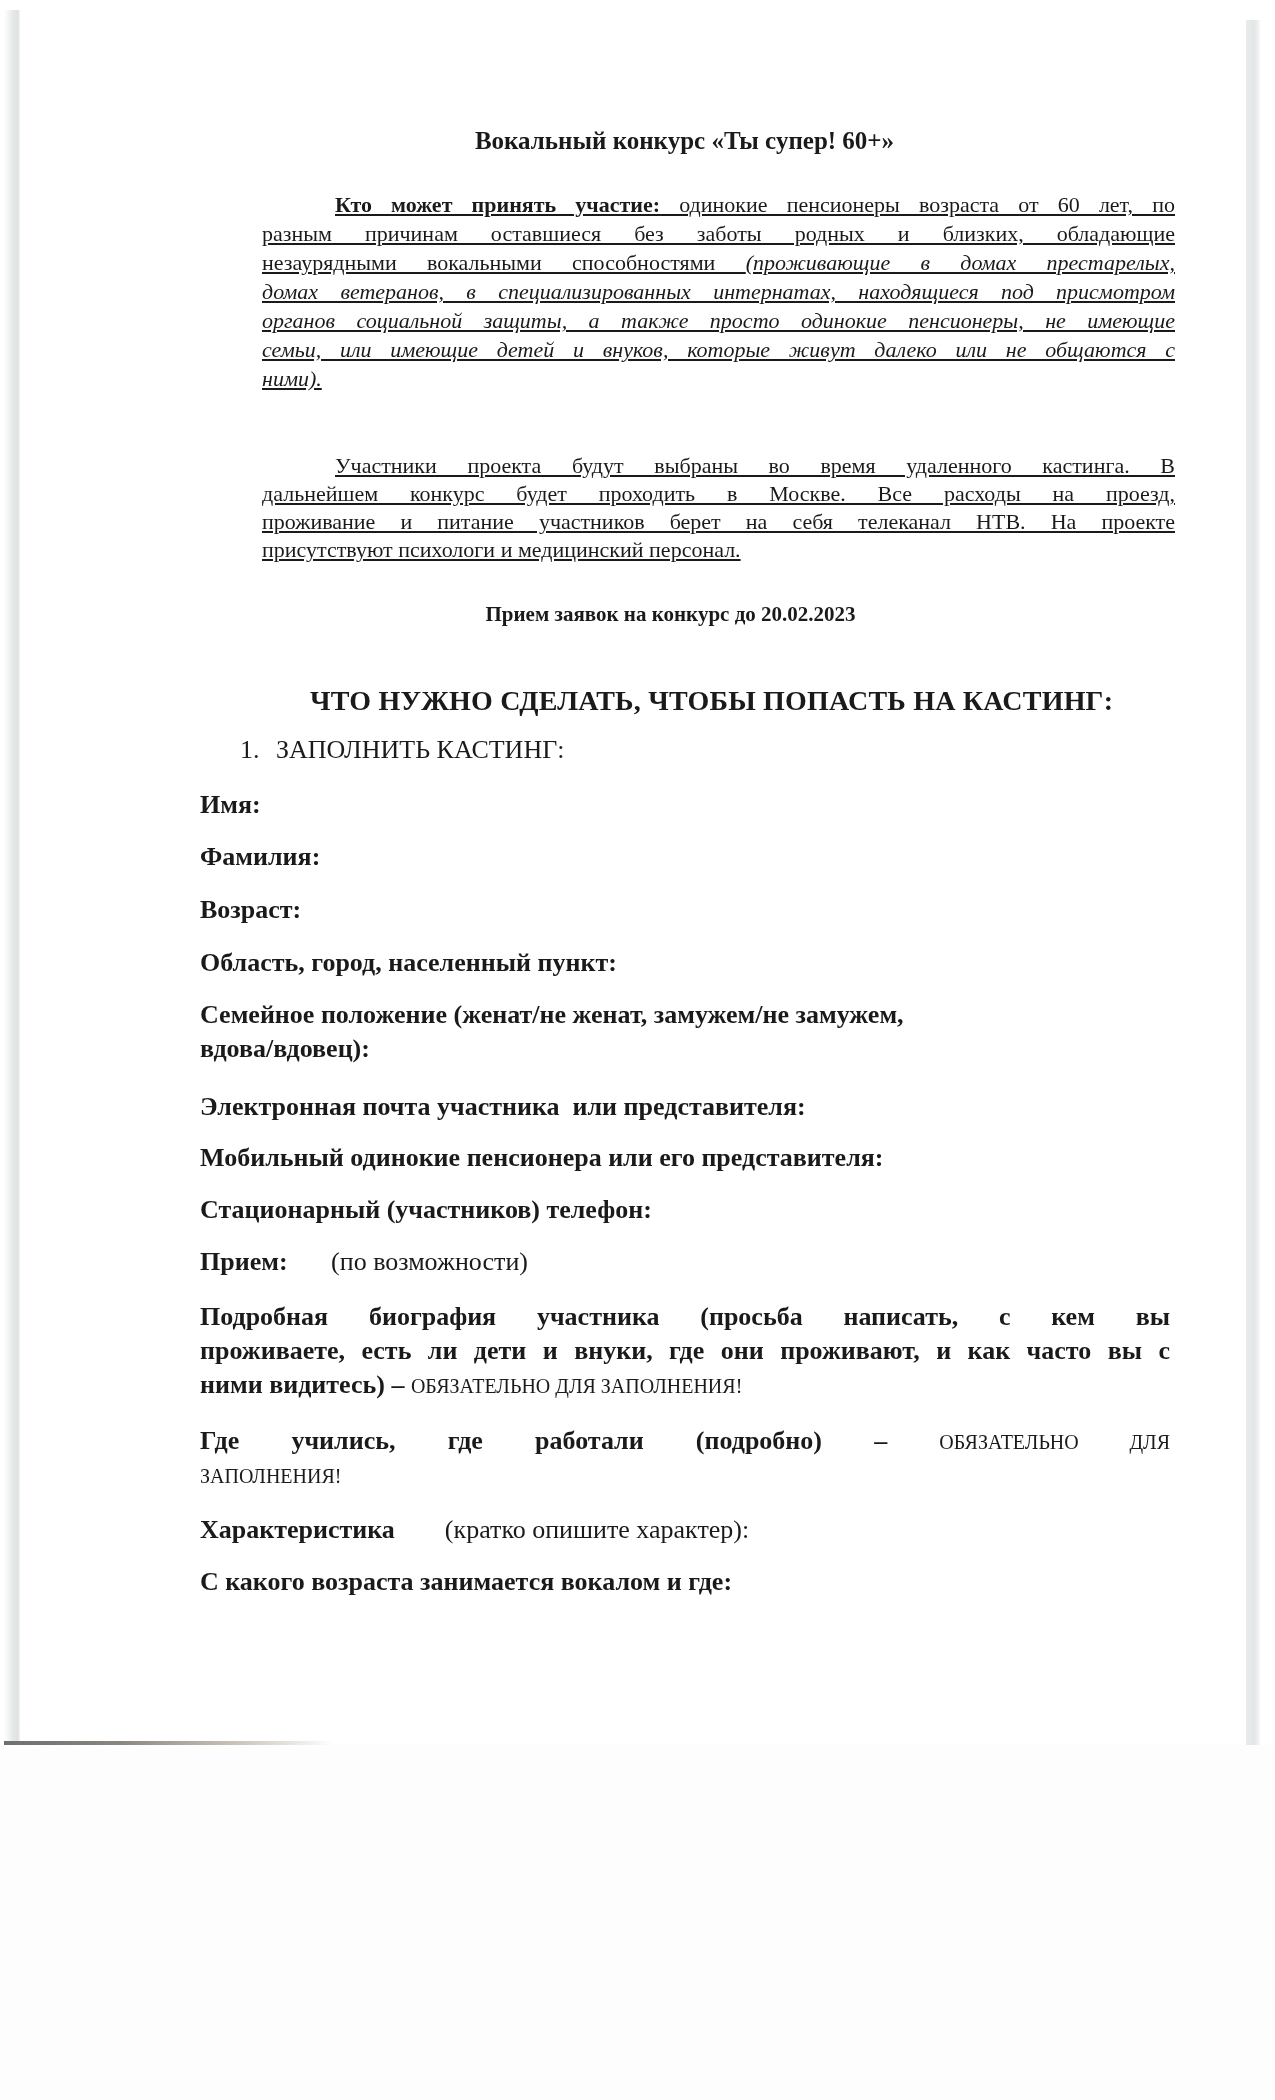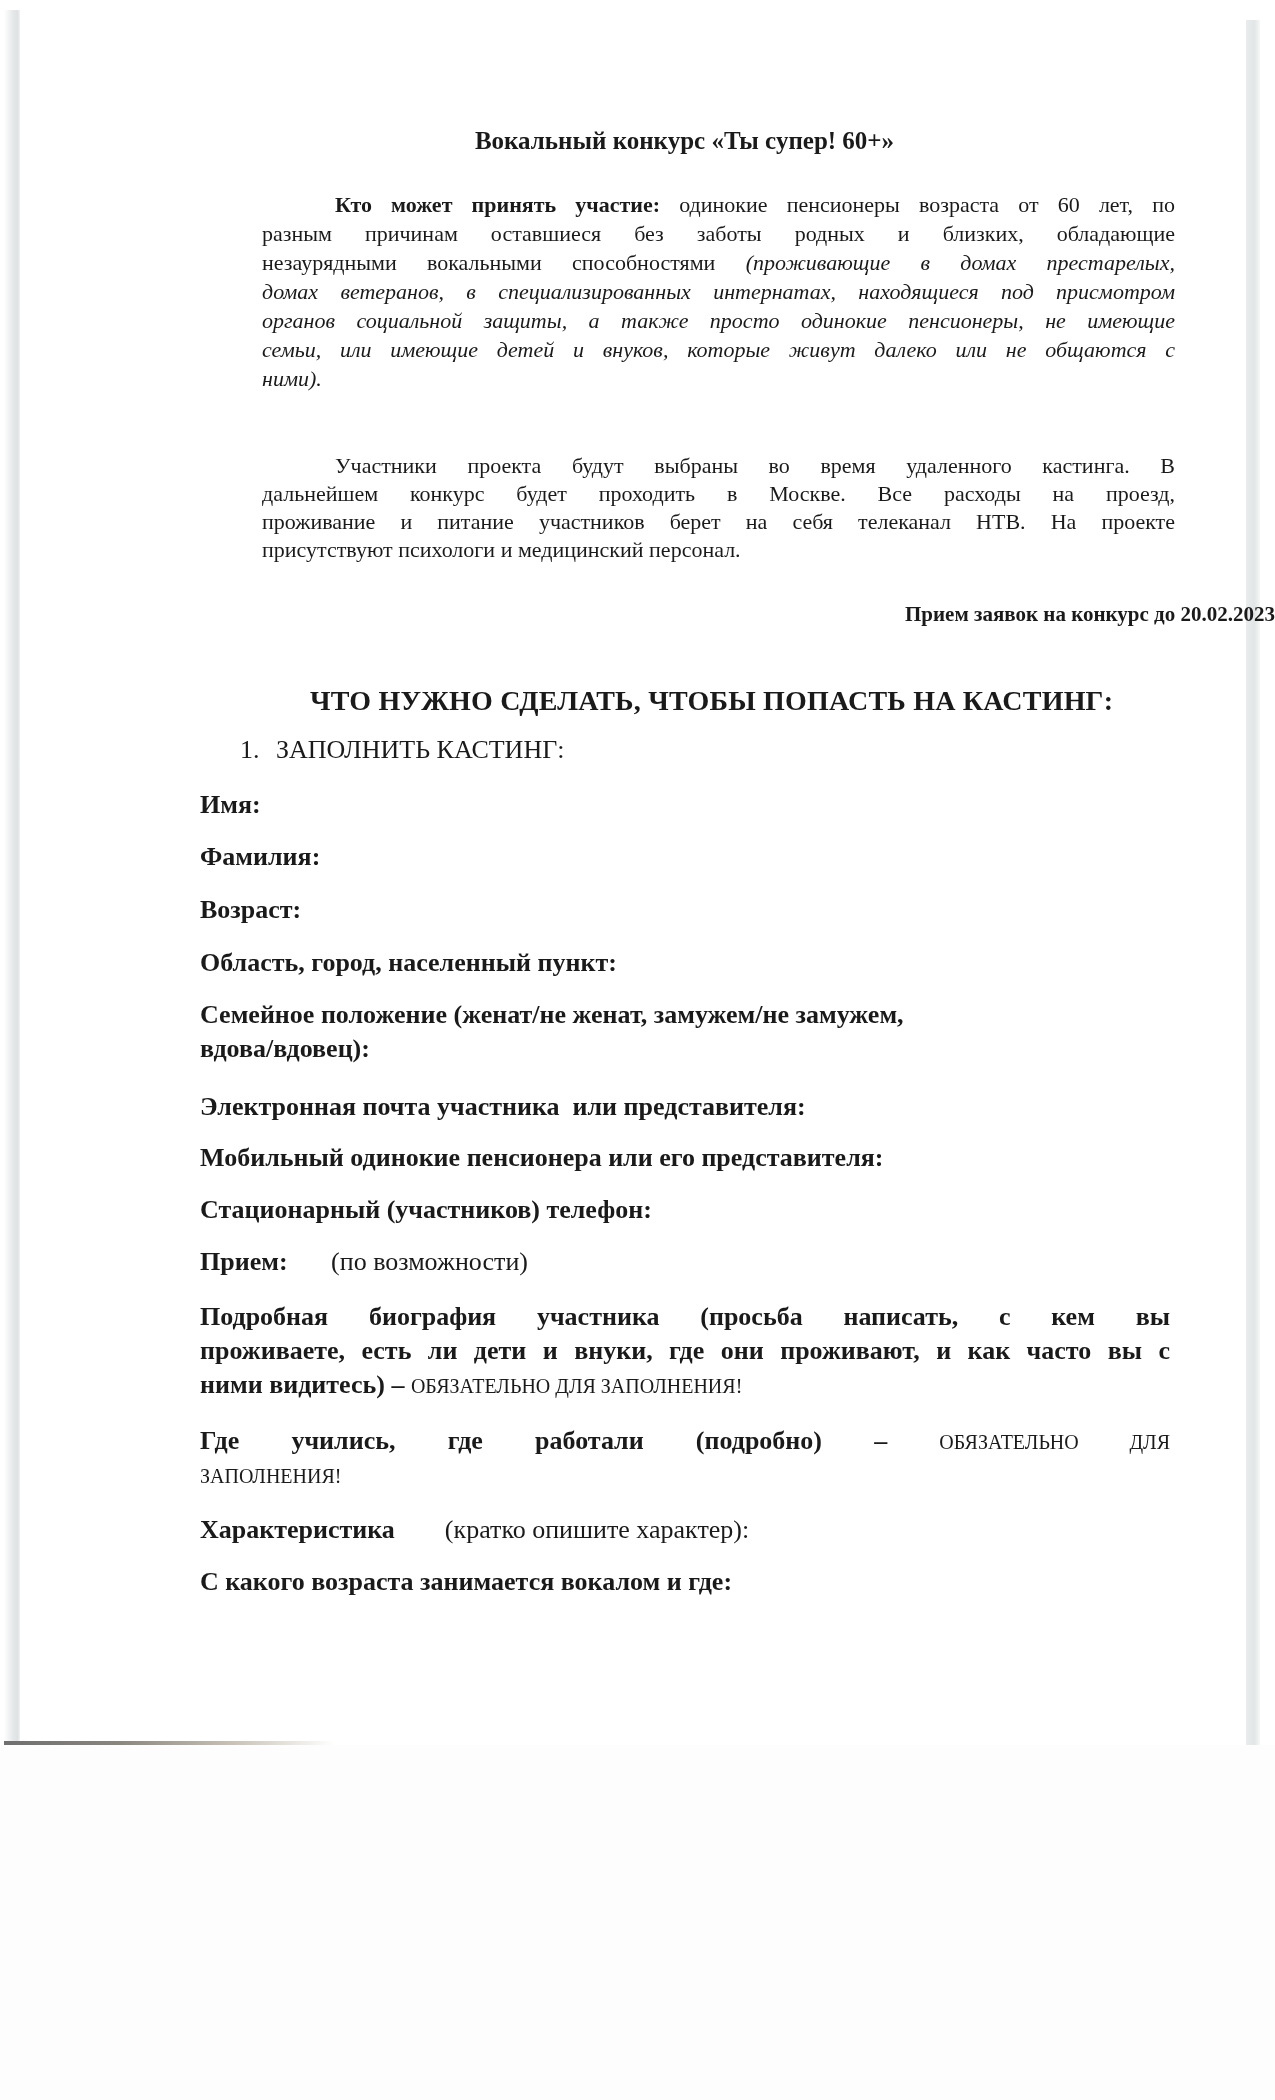--- a/index.html
+++ b/index.html
@@ -67,31 +67,32 @@
     font-size: 22px;
     line-height: 29px;
     text-align: justify;
     white-space: normal;
   }
   .para .line {
     display: block;
     text-align: justify;
     text-align-last: justify;
     height: 29px;
+    text-decoration: underline;
   }
   .para .line.last { text-align-last: left; }
   .para .indent { padding-left: 73px; }
   .p1 { top: 190px; }
   .p2 { top: 452px; line-height: 28px; }
   .p2 .line { height: 28px; }
 
   .deadline {
     left: 0; width: 1275px;
     top: 600px;
-    text-align: right;
+    text-align: center;
     padding-left: 66px;
     box-sizing: border-box;
     font-weight: bold;
     font-size: 21px;
     line-height: 28px;
   }
 
   .heading {
     left: 310px;
     top: 684px;

